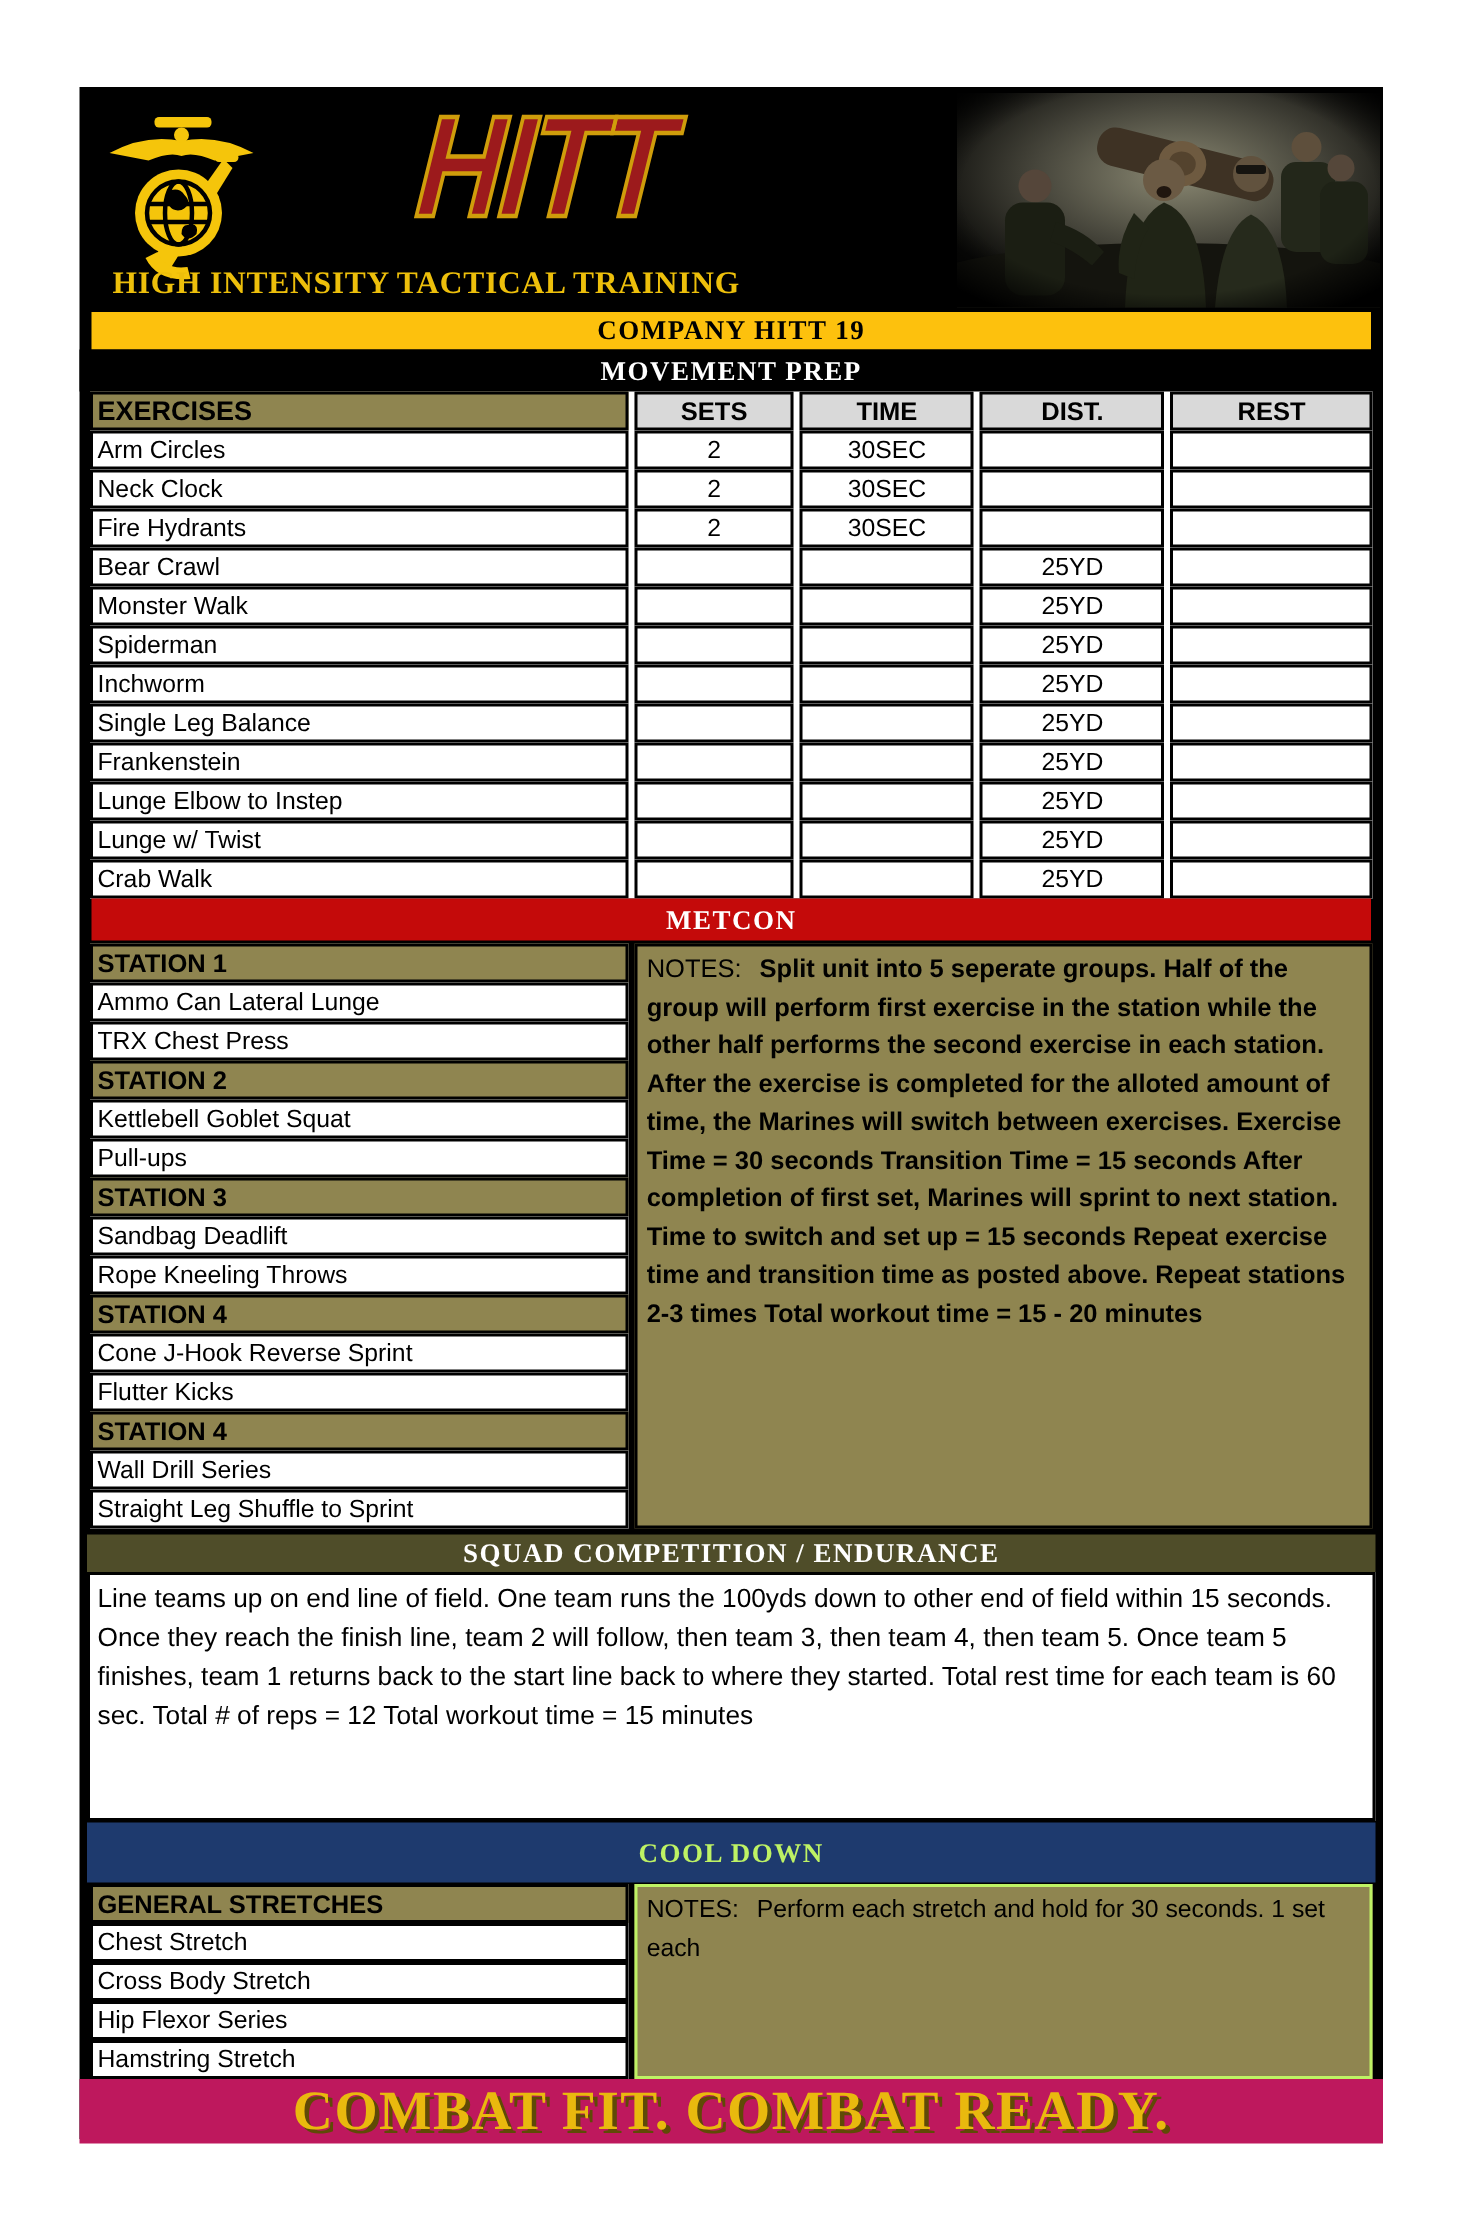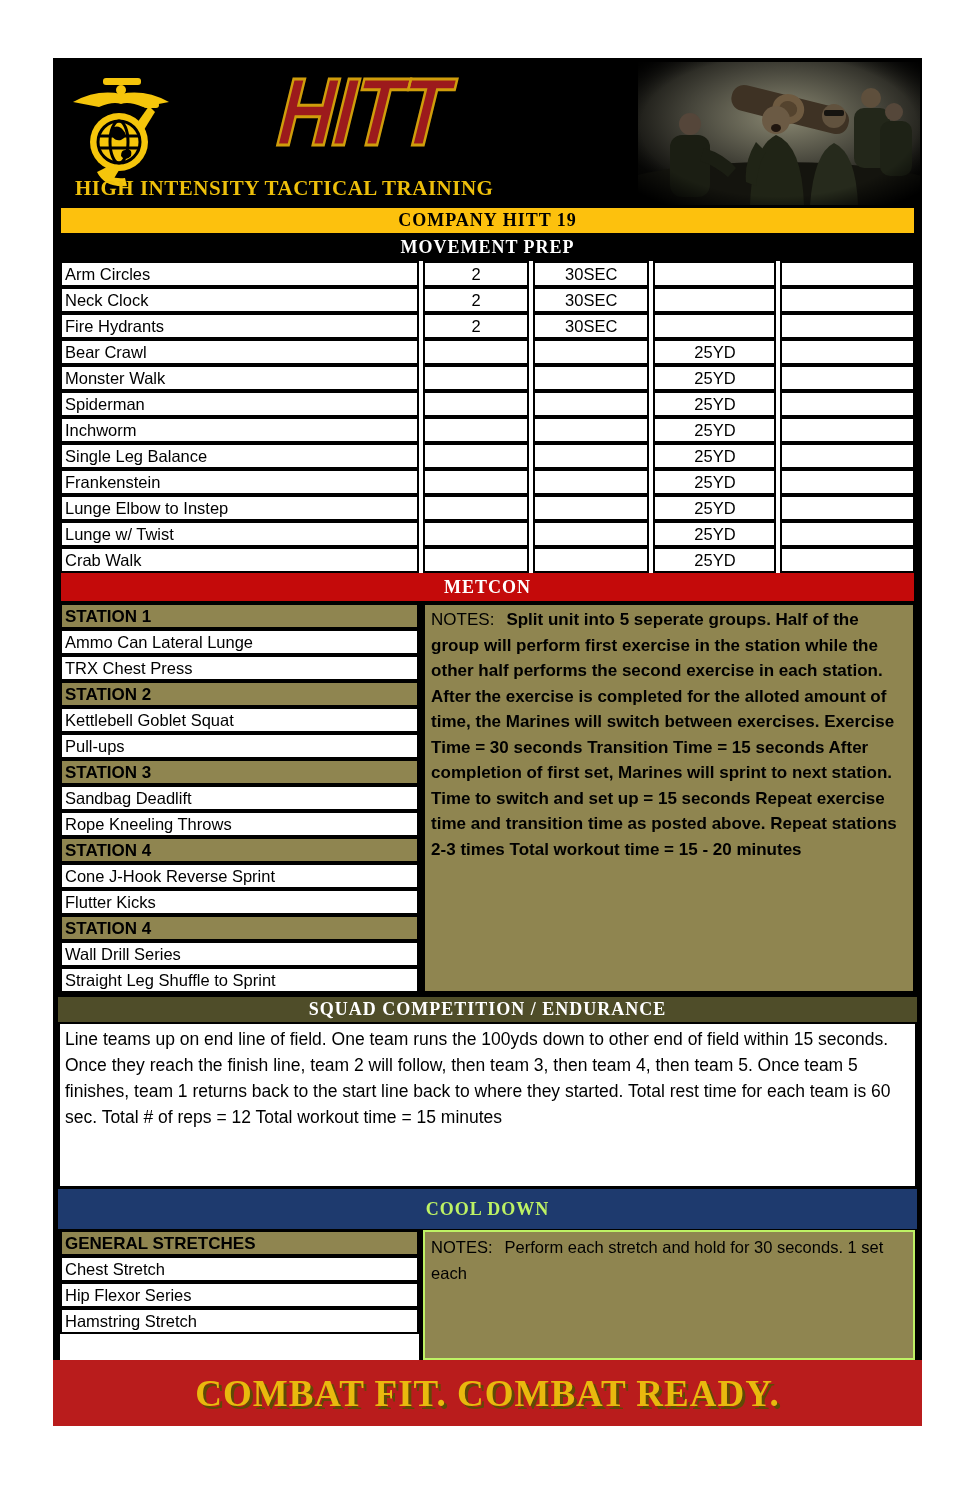--- a/index.html
+++ b/index.html
@@ -55,21 +55,21 @@
       border:2px solid #000;font-weight:400;font-size:17.5px;line-height:26px;padding:2px 5px;}
 
   
   .cooldown-body{flex:none;display:flex;column-gap:4px;margin:1px 7px 0;height:130px;}
   .stretches{width:42%;background:#fff;display:flex;flex-direction:column;}
   .stretches .cell{width:100%;}
   .cd-notes{flex:1;box-sizing:border-box;background:#8f8550;border:2px solid #bef264;
       padding:2px 6px;font-size:16.5px;line-height:26px;}
 
   
-  .footer{flex:1;display:flex;align-items:center;justify-content:center;background:#b91c1c;}
+  .footer{flex:1;display:flex;align-items:center;justify-content:center;background:#be185d;}
   .footer-text{font-family:"Liberation Serif",serif;font-weight:700;font-size:37px;
       letter-spacing:1px;color:#e9b90e;text-shadow:3px 3px 0 #5f4a06;white-space:nowrap;}
 </style>
 </head>
 <body>
 
 <div class="canvas">
   <div class="page">
 
     <div class="header">
@@ -137,20 +137,27 @@
         <path d="M172,143 q4,-52 24,-62 q22,10 24,62 Z" fill="#262a1c"></path>
         <rect width="282" height="143" fill="url(#vig)"></rect>
       </svg>
     </div>
 
     <div class="banner company-banner">COMPANY HITT 19</div>
 
     <div class="banner movement-banner">MOVEMENT PREP</div>
 
     <div class="mp-table">
+      <div class="mp-row hdr">
+        <div class="cell c-ex">EXERCISES</div>
+        <div class="cell c-sets">SETS</div>
+        <div class="cell c-time">TIME</div>
+        <div class="cell c-dist">DIST.</div>
+        <div class="cell c-rest">REST</div>
+      </div>
       <div class="mp-row">
         <div class="cell c-ex">Arm Circles</div>
         <div class="cell c-sets">2</div>
         <div class="cell c-time">30SEC</div>
         <div class="cell c-dist"></div>
         <div class="cell c-rest"></div>
       </div>
       <div class="mp-row">
         <div class="cell c-ex">Neck Clock</div>
         <div class="cell c-sets">2</div>
@@ -257,20 +264,21 @@
 
     <div class="banner squad-banner">SQUAD COMPETITION / ENDURANCE</div>
     <div class="squad-text">Line teams up on end line of field. One team runs the 100yds down to other end of field within 15 seconds. Once they reach the finish line, team 2 will follow, then team 3, then team 4, then team 5. Once team 5 finishes, team 1 returns back to the start line back to where they started. Total rest time for each team is 60 sec. Total # of reps = 12 Total workout time = 15 minutes</div>
 
     <div class="banner cooldown-banner">COOL DOWN</div>
 
     <div class="cooldown-body">
       <div class="stretches">
         <div class="cell st-head">GENERAL STRETCHES</div>
         <div class="cell">Chest Stretch</div>
+        <div class="cell">Cross Body Stretch</div>
         <div class="cell">Hip Flexor Series</div>
         <div class="cell">Hamstring Stretch</div>
       </div>
       <div class="cd-notes">
         <span class="notes-label">NOTES:</span><span>Perform each stretch and hold for 30 seconds. 1 set each</span>
       </div>
     </div>
 
     <div class="footer">
       <div class="footer-text">COMBAT FIT. COMBAT READY.</div>

